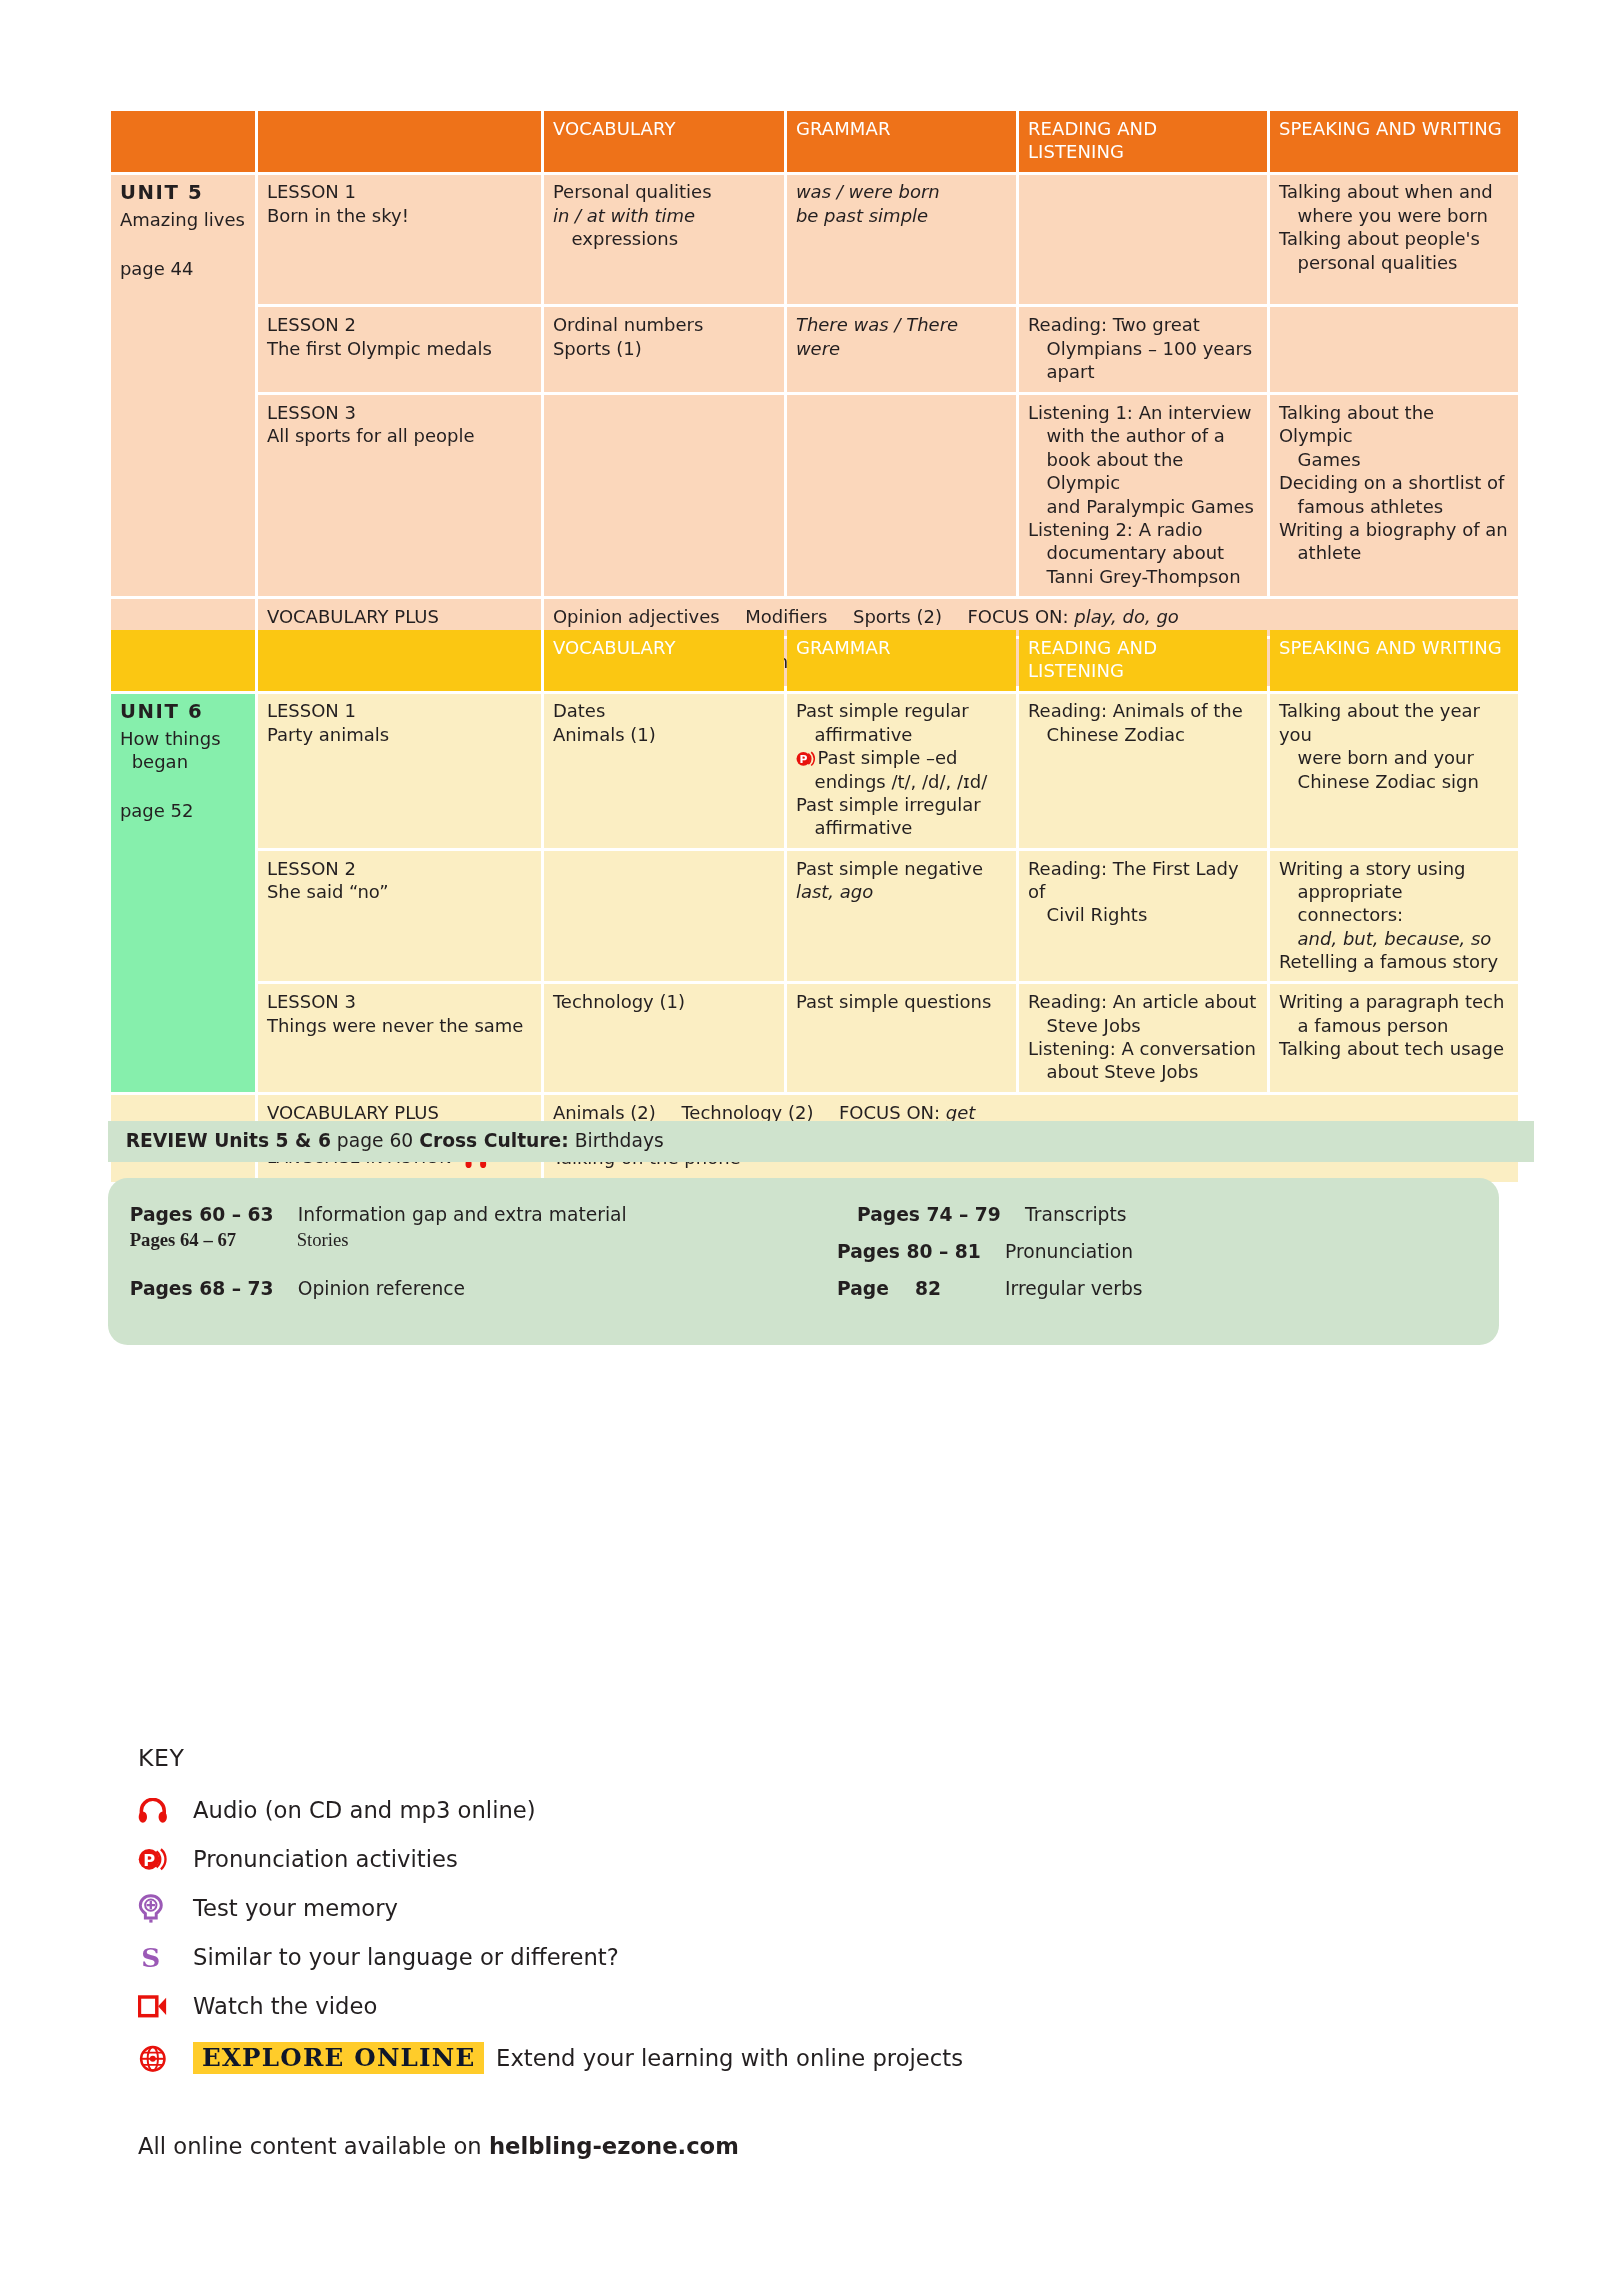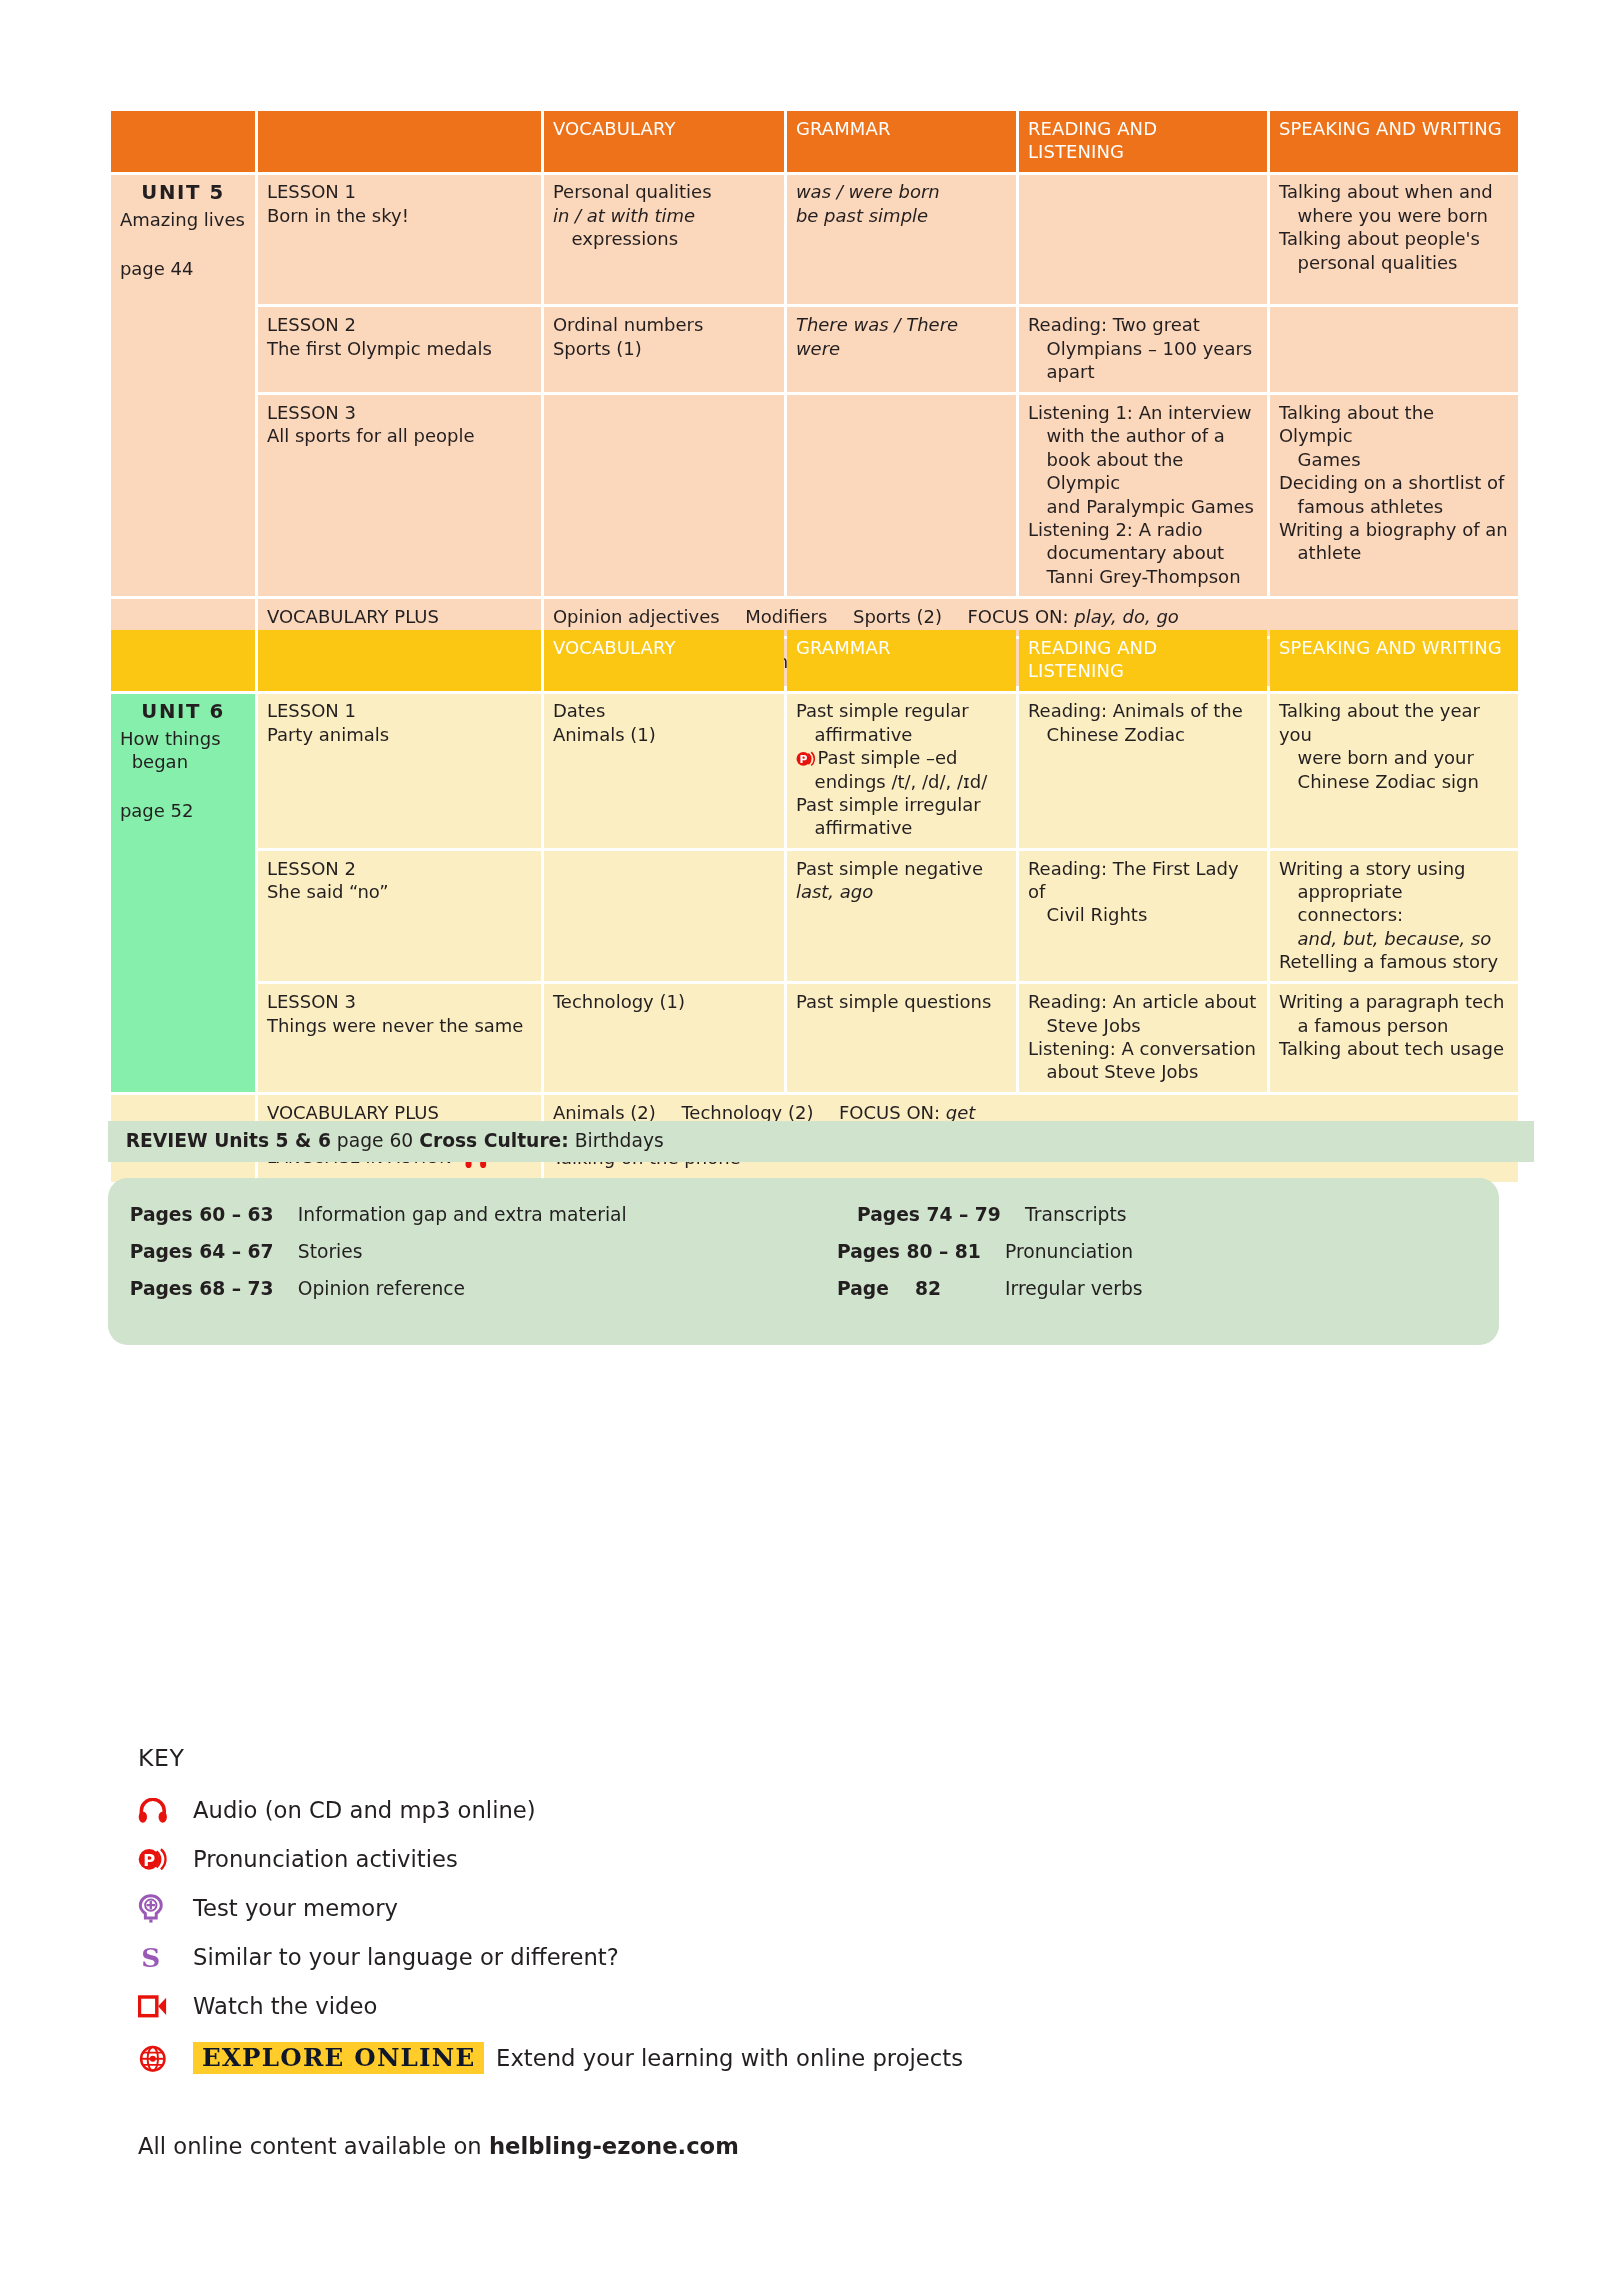--- a/index.html
+++ b/index.html
@@ -53,21 +53,20 @@
   .u6 .cell { background: #fbeec3; }
   .u5 .unitcell { background: #fbd7bb; }
   .u6 .unitcell { background: #86efac; }
 
   .unitname {
     font-weight: bold;
     font-size: 19.7px;
     letter-spacing: 1.6px;
     display: block;
     margin-bottom: 2px;
-    text-align: center;
   }
   .unitsub { display:block; font-size: 18px; line-height: 1.3; }
   .unitsub .ind { display:block; padding-left: 11.8px; }
   .unitpage { display:block; margin-top: 25.6px; font-size: 18px; }
 
   .ln { display: block; }
   .ind1 { padding-left: 18.7px; display:block; }
   em { font-style: italic; }
 
   .vocplus-label { font-size: 16.7px; }
@@ -392,21 +391,21 @@
 
   <div class="review-bar">
     <b>REVIEW Units 5 &amp; 6</b><span> </span><span>page 60</span><span> </span><b>Cross Culture:</b><span> </span><span>Birthdays</span>
   </div>
 
   <div class="green-panel">
     <div class="gp-row" style="left:21.7px; top:25.6px;">
       <span class="gp-pages" style="width:128px; font-size:18.7px;">Pages  60 – 63</span>
       <span class="gp-label" style="margin-left:35px; font-size:18.7px;">Information gap and extra material</span>
     </div>
-    <div class="gp-row" style="left:21.7px; top:63px;">
+    <div class="gp-row" style="left:21.7px; top:51px;font-family:Liberation Serif, serif;">
       <span class="gp-pages" style="width:128px; font-size:18.7px;">Pages  64 – 67</span>
       <span class="gp-label" style="margin-left:35px; font-size:18.7px;">Stories</span>
     </div>
     <div class="gp-row" style="left:21.7px; top:100px;">
       <span class="gp-pages" style="width:128px; font-size:18.7px;">Pages  68 – 73</span>
       <span class="gp-label" style="margin-left:35px; font-size:18.7px;">Opinion reference</span>
     </div>
 
     <div class="gp-row" style="left:729px; top:25.6px;">
       <span class="gp-pages" style="width:128px; font-size:18.7px;margin-left:20px;">Pages  74 – 79</span>

